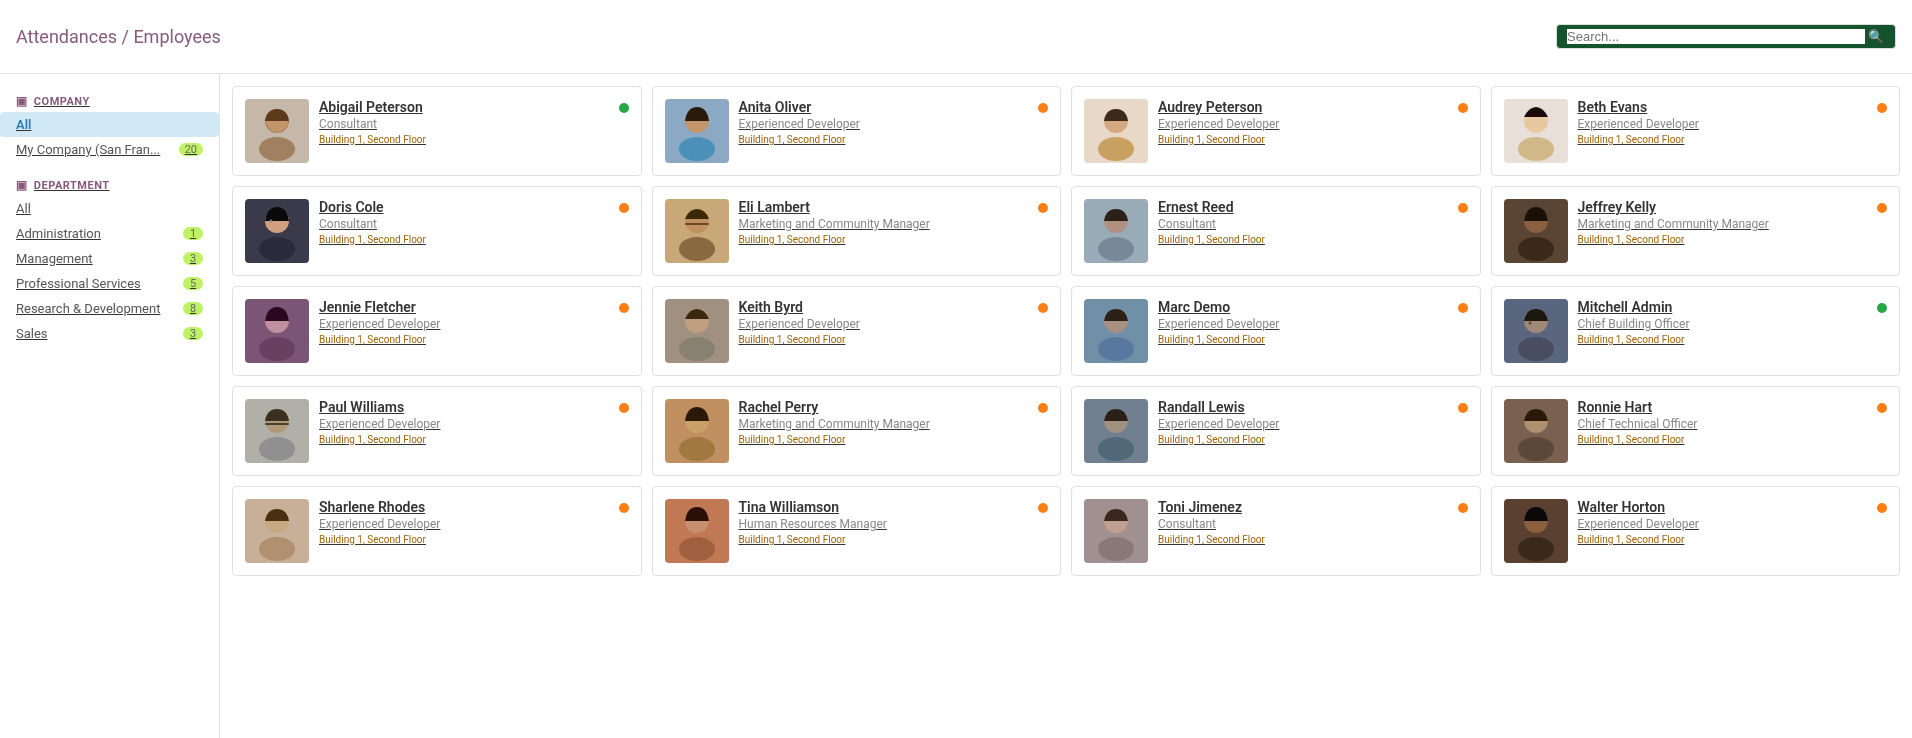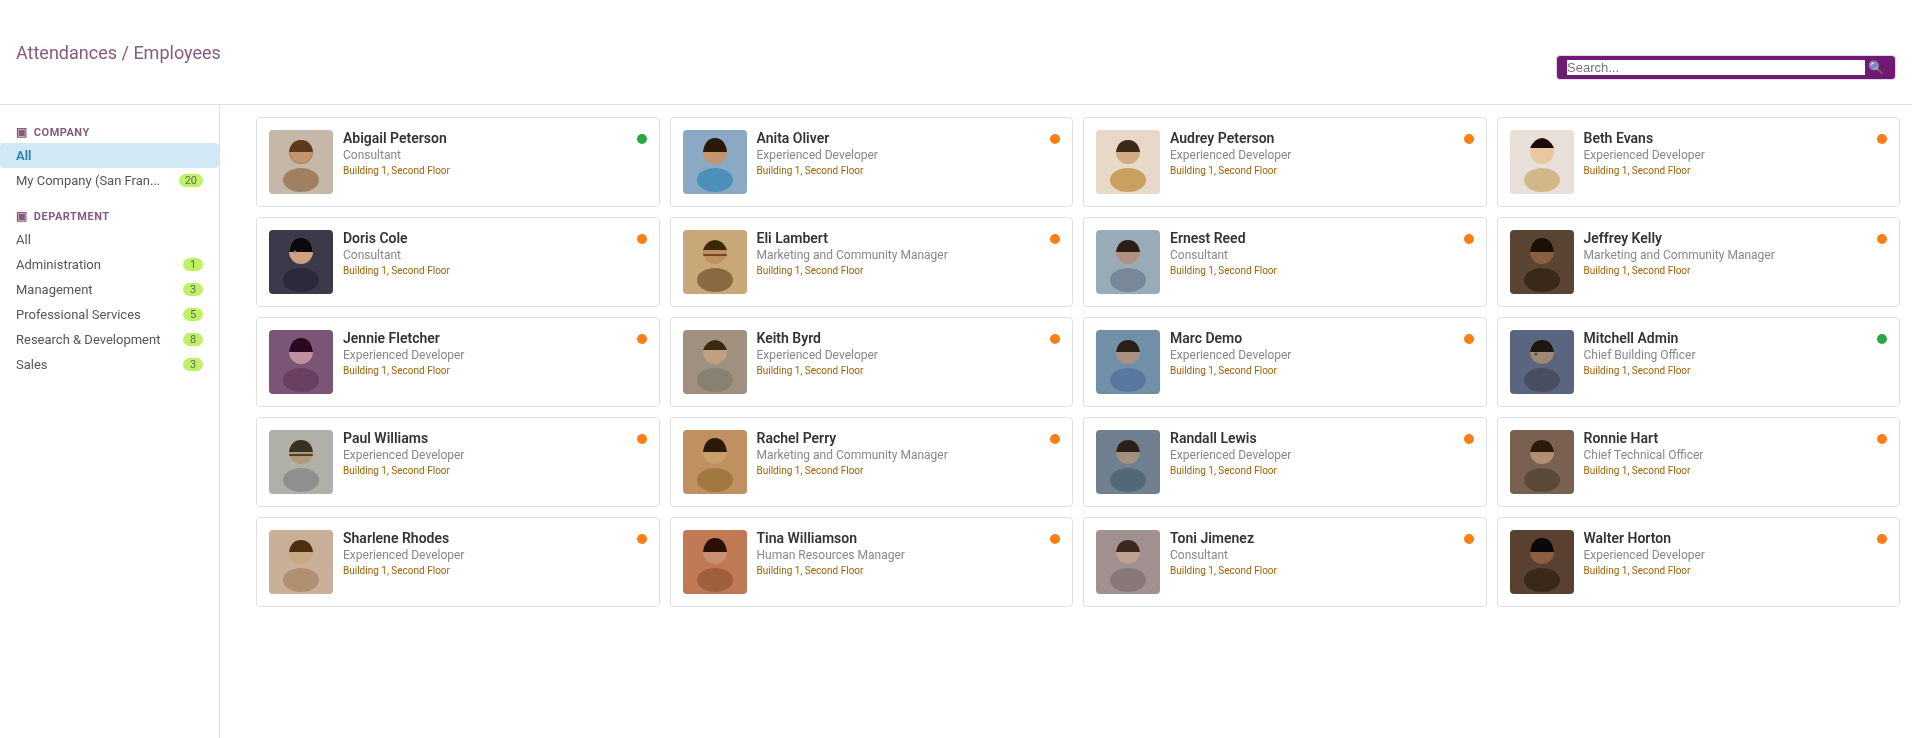--- a/index.html
+++ b/index.html
@@ -4,44 +4,44 @@
   <style>
     * { box-sizing: border-box; margin: 0; padding: 0; }
     body { font-family: -apple-system, BlinkMacSystemFont, 'Segoe UI', Roboto, sans-serif; background: #f5f5f5; color: #333; font-size: 13px; }
 
     .app-container { display: flex; flex-direction: column; height: 100vh; background: #fff; }
 
     
     .top-bar { display: flex; align-items: center; justify-content: space-between; padding: 24px 16px; border-bottom: 1px solid #e0e0e0; background: #fff; }
     .breadcrumb { font-size: 18px; color: #555; }
     .breadcrumb span { color: #875a7b; }
-    .search-bar { display: flex; align-items: flex-end; border: 1px solid #ddd; border-radius: 4px; padding: 4px 10px; width: 340px; background: #701a75; margin-top: 31px; }
+    .search-bar { display: flex; align-items: flex-end; border: 1px solid #ddd; border-radius: 4px; padding: 4px 10px; width: 340px; background: #14532d; }
     .search-bar input { border: none; outline: none; width: 100%; font-size: 13px; color: #666; }
     .search-icon { color: #aaa; margin-left: 4px; }
 
     .toolbar { display: flex; align-items: center; justify-content: space-between; padding: 6px 16px; border-bottom: 1px solid #e0e0e0; background: #fff; }
     .toolbar-left { display: flex; gap: 16px; }
     .toolbar-btn { display: flex; align-items: center; gap: 4px; cursor: pointer; color: #555; font-size: 13px; padding: 2px 6px; border-radius: 3px; }
     .toolbar-right { font-size: 13px; color: #666; display: flex; align-items: center; gap: 8px; }
     .nav-arrow { cursor: pointer; color: #888; font-size: 14px; }
 
     
-    .main-layout { display: flex; flex: 1; overflow: hidden; }
+    .main-layout { display: flex; flex: 1; overflow: hidden; text-decoration: underline; }
 
     
     .sidebar { width: 220px; border-right: 1px solid #e0e0e0; background: #fff; padding: 12px 0; overflow-y: auto; flex-shrink: 0; }
     .sidebar-section-title { font-size: 11px; font-weight: 700; color: #875a7b; padding: 8px 16px 4px; text-transform: uppercase; letter-spacing: 0.5px; display: flex; align-items: center; gap: 6px; }
     .sidebar-section-title::before { content: '▣'; font-size: 12px; }
     .sidebar-item { display: flex; align-items: center; justify-content: space-between; padding: 5px 16px; cursor: pointer; color: #555; font-size: 13px; border-radius: 4px; }
     .sidebar-item.active { background: #d0e9f5; color: #2c7bb6; font-weight: 600; }
     .sidebar-item .count { background: #bef264; color: #666; border-radius: 10px; padding: 0 6px; font-size: 11px; min-width: 20px; text-align: center; }
 
     
     .content { flex: 1; overflow-y: auto; padding: 12px; }
-    .employees-grid { display: grid; grid-template-columns: repeat(4, 1fr); gap: 10px; margin-left: 24px; }
+    .employees-grid { display: grid; grid-template-columns: repeat(4, 1fr); gap: 10px; }
 
     
     .employee-card { background: #fff; border: 1px solid #e0e0e0; border-radius: 4px; padding: 12px; display: flex; align-items: flex-start; gap: 10px; position: relative; }
     .employee-avatar { width: 64px; height: 64px; border-radius: 4px; overflow: hidden; flex-shrink: 0; background: #eee; }
     .employee-info { flex: 1; min-width: 0; }
     .employee-name { font-size: 14px; font-weight: 600; color: #333; margin-bottom: 2px; }
     .employee-role { font-size: 12px; color: #888; margin-bottom: 3px; }
     .employee-location { font-size: 10px; color: #a16207; }
     .status-dot { width: 10px; height: 10px; border-radius: 50%; flex-shrink: 0; margin-top: 4px; }
     .status-green { background: #28a745; }

